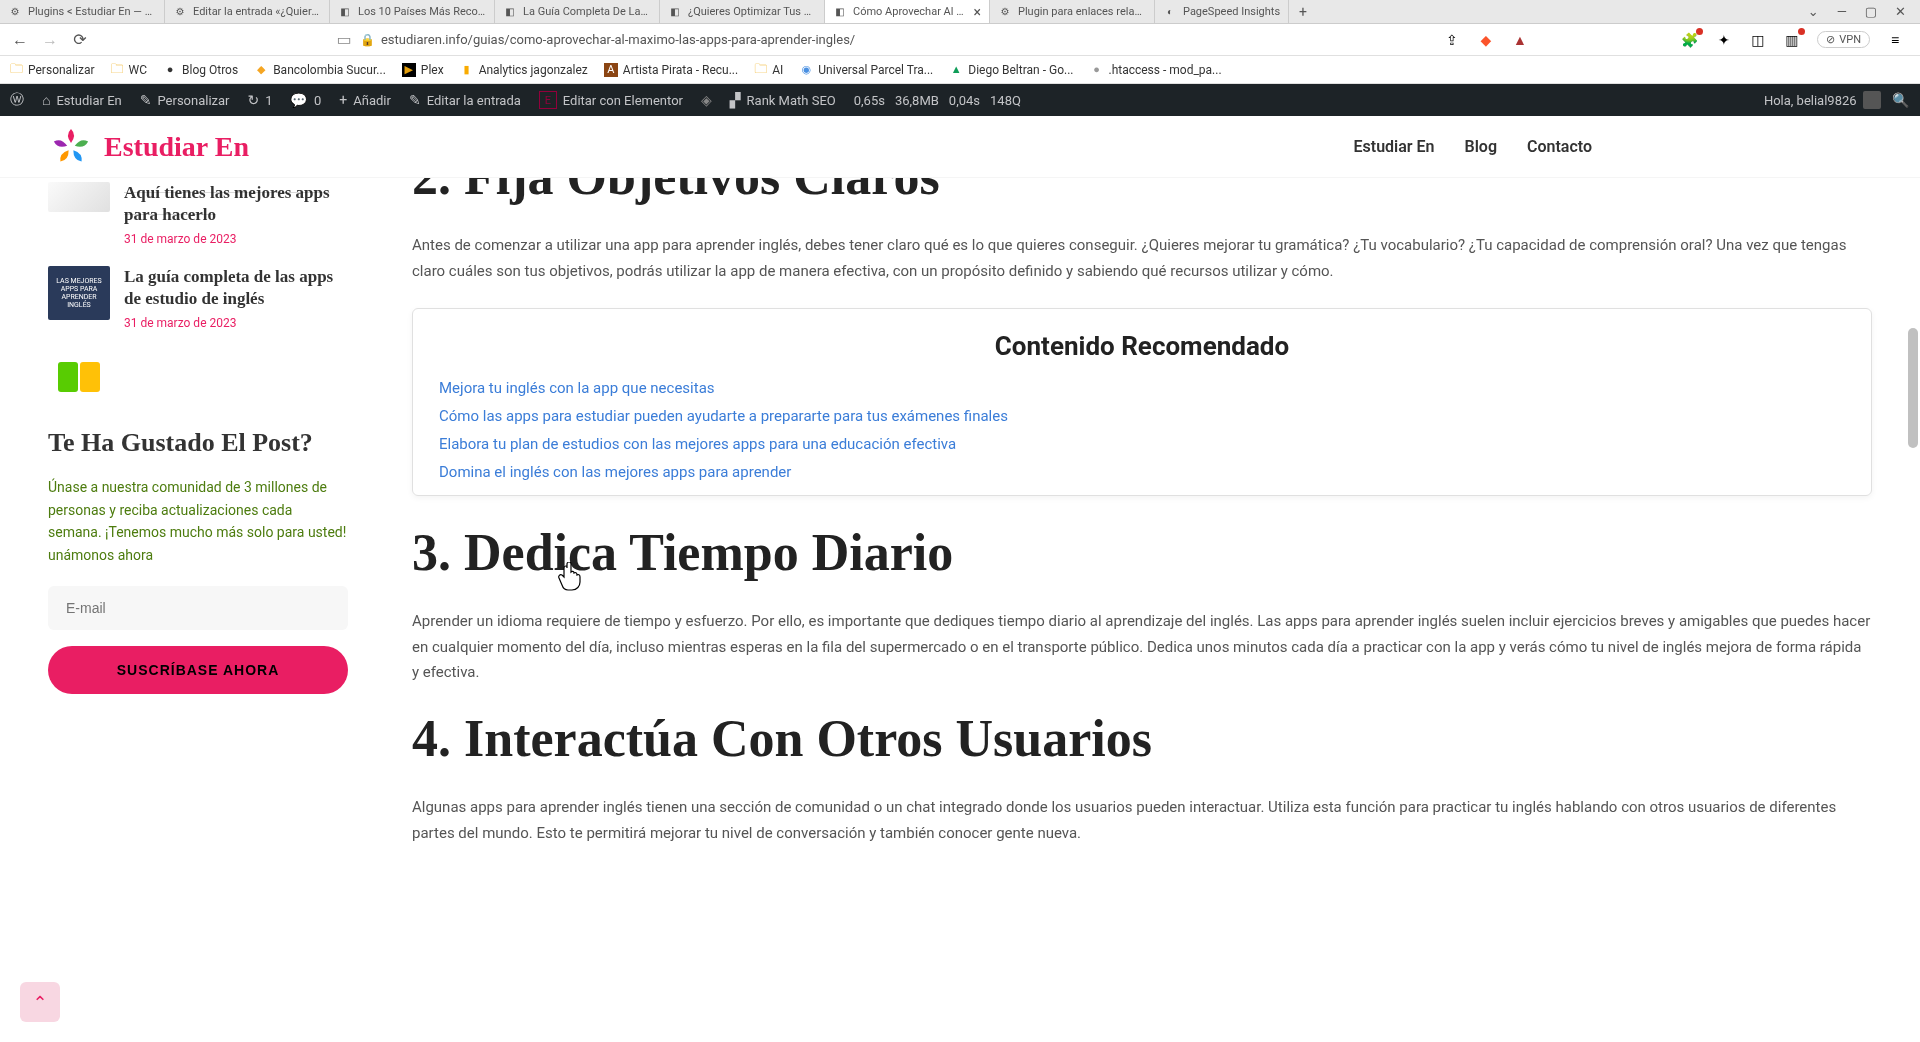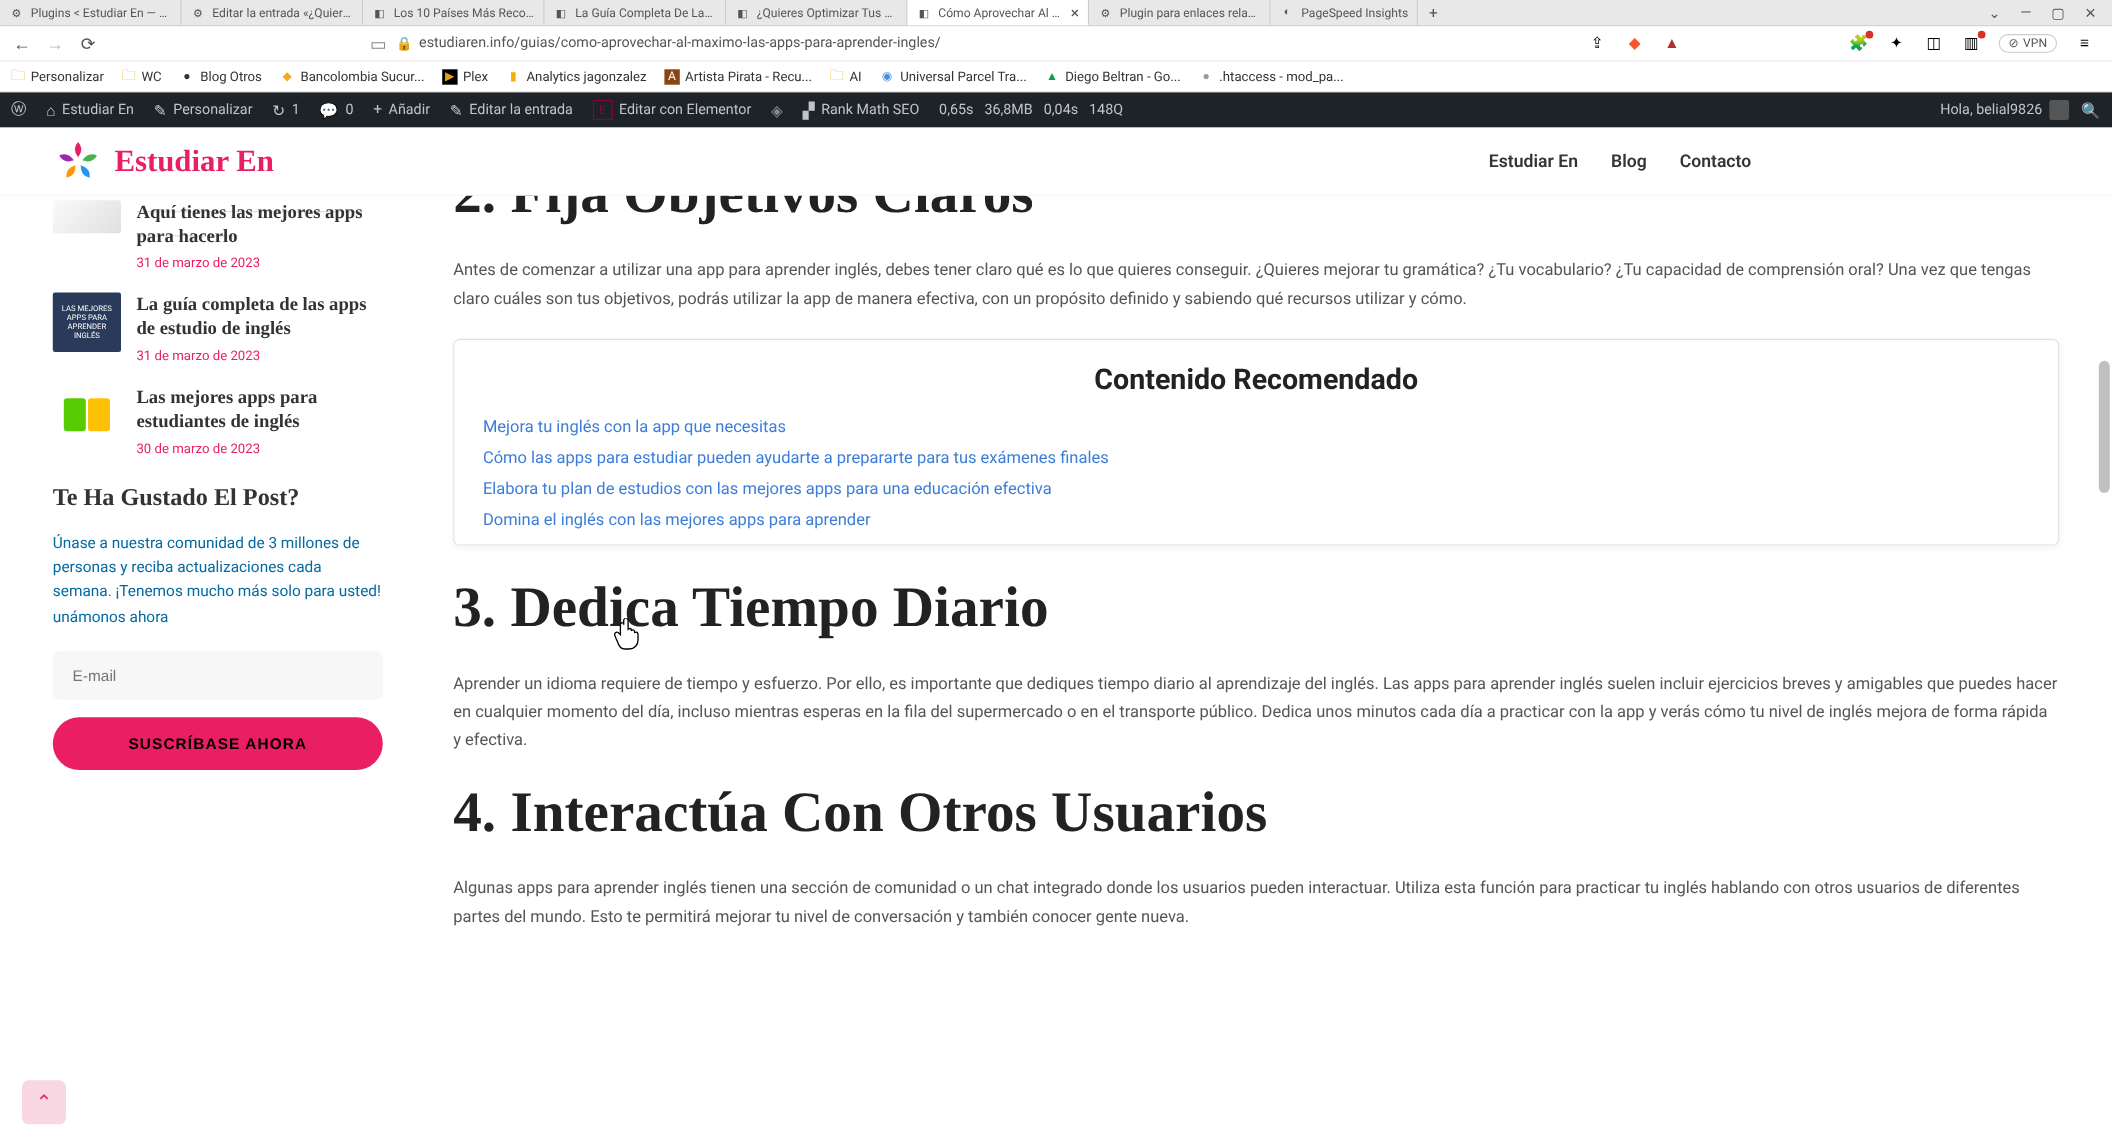--- a/index.html
+++ b/index.html
@@ -57,22 +57,22 @@
 .page-body { position: absolute; top: 62px; left: 0; right: 0; bottom: 0; display: flex; padding: 0 48px; }
 .sidebar-col { width: 340px; padding-right: 40px; padding-top: 8px; }
 .main-col { flex: 1; padding-left: 24px; padding-top: 0; }
 
 
 .related-item { display: flex; gap: 14px; margin-bottom: 20px; }
 .rel-thumb { width: 62px; height: 54px; background: #ddd; border-radius: 2px; flex-shrink: 0; display: flex; align-items: center; justify-content: center; font-size: 9px; color: #888; overflow: hidden; }
 .rel-text { flex: 1; }
 .rel-title { font-size: 17px; font-weight: 600; color: #333; line-height: 1.3; font-family: Georgia, serif; }
 .rel-date { font-size: 12px; color: #e91e63; margin-top: 6px; }
-.like-heading { font-size: 22px; font-weight: 700; color: #333; margin-top: 24px; margin-bottom: 18px; font-family: Georgia, serif; }
-.like-text { font-size: 14px; color: #0369a1; line-height: 1.6; margin-bottom: 20px; }
+.like-heading { font-size: 26px; font-weight: 700; color: #333; margin-top: 24px; margin-bottom: 18px; font-family: Georgia, serif; }
+.like-text { font-size: 14px; color: #4d7c0f; line-height: 1.6; margin-bottom: 20px; }
 .email-input { width: 100%; padding: 14px 18px; border: none; background: #f7f7f7; border-radius: 6px; font-size: 14px; color: #999; margin-bottom: 16px; }
 .subscribe-btn { width: 100%; padding: 16px; background: #e91e63; color: #000000; border: none; border-radius: 28px; font-size: 14px; font-weight: 700; letter-spacing: 1px; cursor: pointer; }
 
 
 .h2 { font-size: 52px; font-weight: 800; color: #222; font-family: Georgia, "Times New Roman", serif; margin-bottom: 28px; line-height: 1.1; }
 .h2-cut { margin-top: -30px; overflow: hidden; }
 .para { font-size: 15px; color: #555; line-height: 1.7; margin-bottom: 24px; }
 .reco-box { border: 1px solid #e0e0e0; border-radius: 6px; padding: 22px 26px 14px; margin: 18px 0 28px; box-shadow: 0 2px 6px rgba(0,0,0,0.05); }
 .reco-title { font-size: 26px; font-weight: 700; text-align: center; margin-bottom: 18px; color: #222; }
 .reco-link { display: block; color: #3b7dd8; font-size: 15px; margin-bottom: 10px; text-decoration: none; cursor: pointer; }
@@ -318,24 +318,20 @@
           <div class="rel-date">31 de marzo de 2023</div>
         </div>
       </div>
       <div class="related-item">
         <div class="rel-thumb thumb-3">
             <div class="thumb-3-inner">
               <div class="thumb-3-a"></div>
               <div class="thumb-3-b"></div>
             </div>
           </div>
-        <div class="rel-text">
-          <div class="rel-title">Las mejores apps para estudiantes de inglés</div>
-          <div class="rel-date">30 de marzo de 2023</div>
-        </div>
       </div>
       <h3 class="like-heading">Te Ha Gustado El Post?</h3>
       <p class="like-text">Únase a nuestra comunidad de 3 millones de personas y reciba actualizaciones cada semana. ¡Tenemos mucho más solo para usted! unámonos ahora</p>
       <input class="email-input" placeholder="E-mail" style="">
       <button class="subscribe-btn">SUSCRÍBASE AHORA</button>
     </aside>
 
     <main class="main-col">
       <h2 class="h2 h2-cut">2. Fija Objetivos Claros</h2>
       <p class="para">Antes de comenzar a utilizar una app para aprender inglés, debes tener claro qué es lo que quieres conseguir. ¿Quieres mejorar tu gramática? ¿Tu vocabulario? ¿Tu capacidad de comprensión oral? Una vez que tengas claro cuáles son tus objetivos, podrás utilizar la app de manera efectiva, con un propósito definido y sabiendo qué recursos utilizar y cómo.</p>

